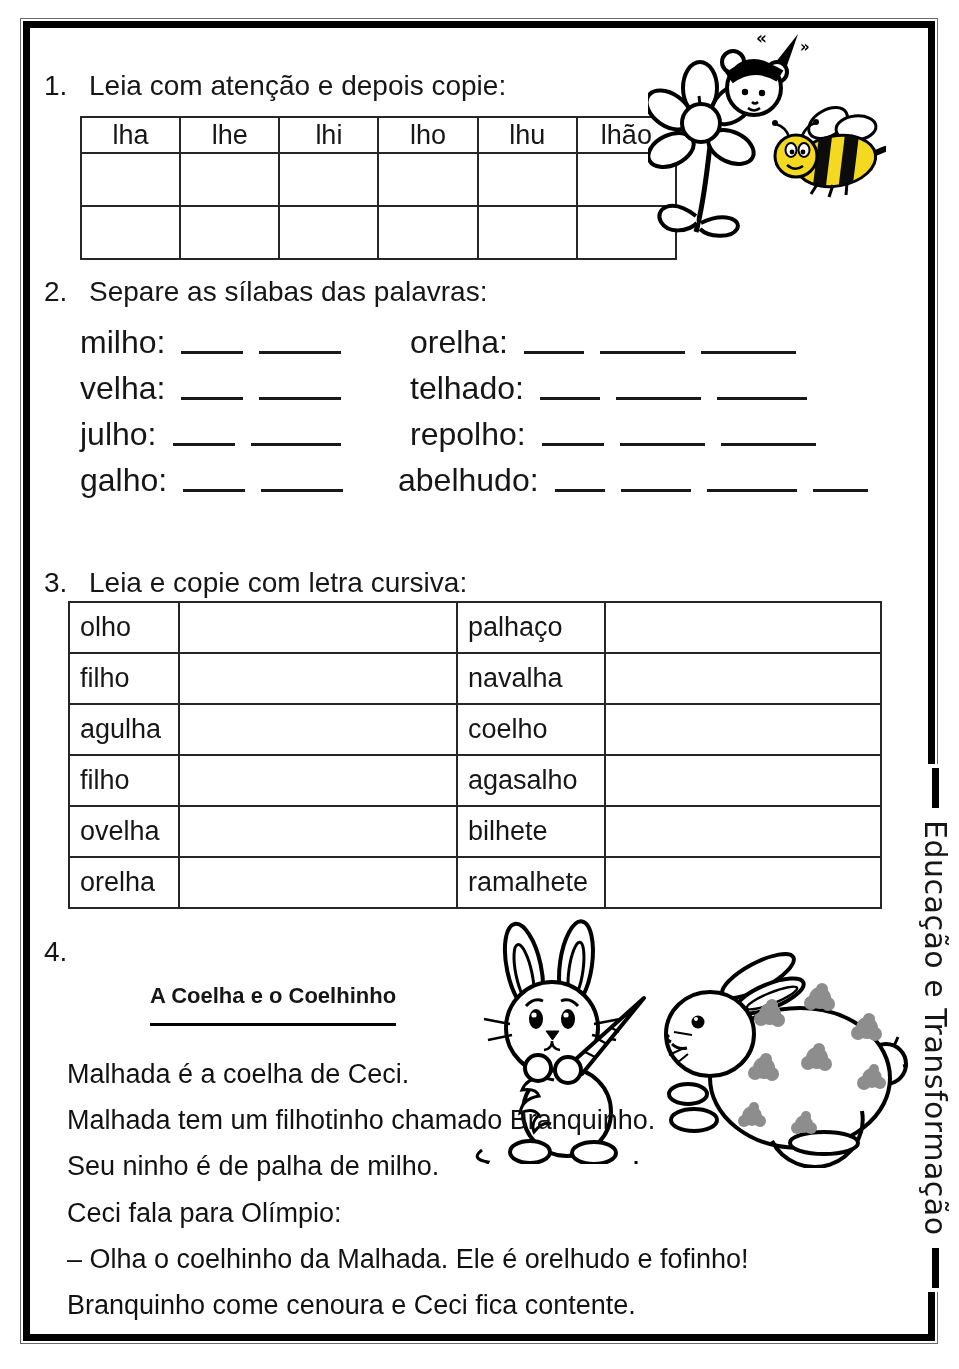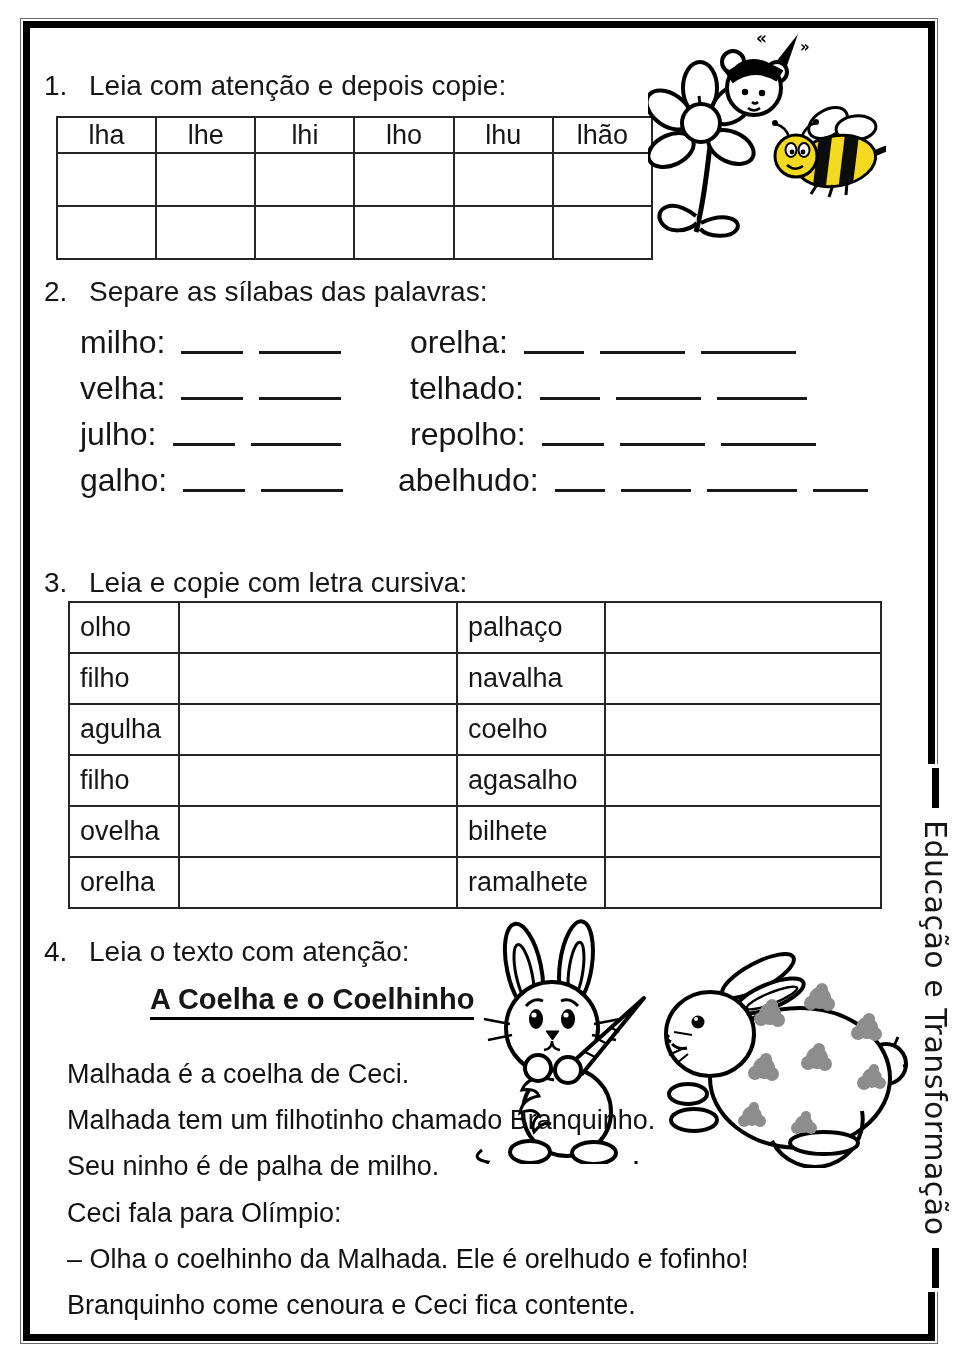--- a/index.html
+++ b/index.html
@@ -19,38 +19,38 @@
   .s2rows{width:830px;}
   .s2row{position:relative;height:46px;}
   .s2cell{position:absolute;bottom:6px;display:flex;align-items:flex-end;gap:16px;font-size:32px;line-height:31px;white-space:nowrap;}
   .s2cell.lft{left:0;}
   .s2cell.rgt{left:330px;}
   .blank{display:block;height:0;border-bottom:3px solid #191919;margin-bottom:4px;}
   .w50{width:50px}.w55{width:55px}.w60{width:60px}.w62{width:62px}.w70{width:70px}
   .w82{width:82px}.w85{width:85px}.w90{width:90px}.w95{width:95px}
   .story{font-size:27px;line-height:46.2px;color:#121212;}
   .story div{white-space:nowrap;}
-  .story-title{font-size:29px;font-weight:bold;border-bottom:3px solid #000;padding-bottom:1px;white-space:nowrap;}
+  .story-title{font-size:22px;font-weight:bold;border-bottom:3px solid #000;padding-bottom:14px;white-space:nowrap;}
   .credit{left:954px;top:764px;transform:rotate(90deg);transform-origin:0 0;display:flex;align-items:center;gap:12px;background:#fff;padding:1px 4px;font-size:30px;letter-spacing:0.5px;white-space:nowrap;font-family:"DejaVu Sans", sans-serif;}
   .credit .bar{display:block;width:40px;height:7px;background:#000;}
   svg{display:block;}
 </style>
 </head>
 <body>
 
 <div class="pg">
 
   <div class="abs frame"></div>
 
   <div class="abs hdr" style="left:44px;top:70px;">
     <span class="num">1.</span>
     <span>Leia com atenção e depois copie:</span>
   </div>
 
-  <table class="abs t1" style="left:56px;top:116px;">
+  <table class="abs t1" style="left:80px;top:116px;">
     <tbody>
       <tr>
         <th>lha</th>
         <th>lhe</th>
         <th>lhi</th>
         <th>lho</th>
         <th>lhu</th>
         <th>lhão</th>
       </tr>
       <tr>
@@ -234,21 +234,20 @@
         <td>orelha</td>
           <td></td>
         <td>ramalhete</td>
           <td></td>
       </tr>
     </tbody>
   </table>
 
   <div class="abs hdr" style="left:44px;top:936px;">
     <span class="num">4.</span>
-    <span>Leia o texto com atenção:</span>
   </div>
 
   <div class="abs story-title" style="left:150px;top:983px;">A Coelha e o Coelhinho</div>
 
   <svg class="abs" style="left:452px;top:916px;" width="226" height="248" viewBox="0 0 226 248">
     <path d="M30,234 q-12,9 6,12 q-5,9 14,7 q5,9 20,5 q10,8 25,3 q14,7 27,1 q16,6 27,-2 q16,4 23,-5 q13,2 12,-10" fill="#fff" stroke="#000" stroke-width="3"></path>
     <g fill="#fff" stroke="#000" stroke-width="4">
       <ellipse cx="72" cy="52" rx="17" ry="45" transform="rotate(-12 72 52)"></ellipse>
       <ellipse cx="124" cy="48" rx="16" ry="43" transform="rotate(8 124 48)"></ellipse>
     </g>

